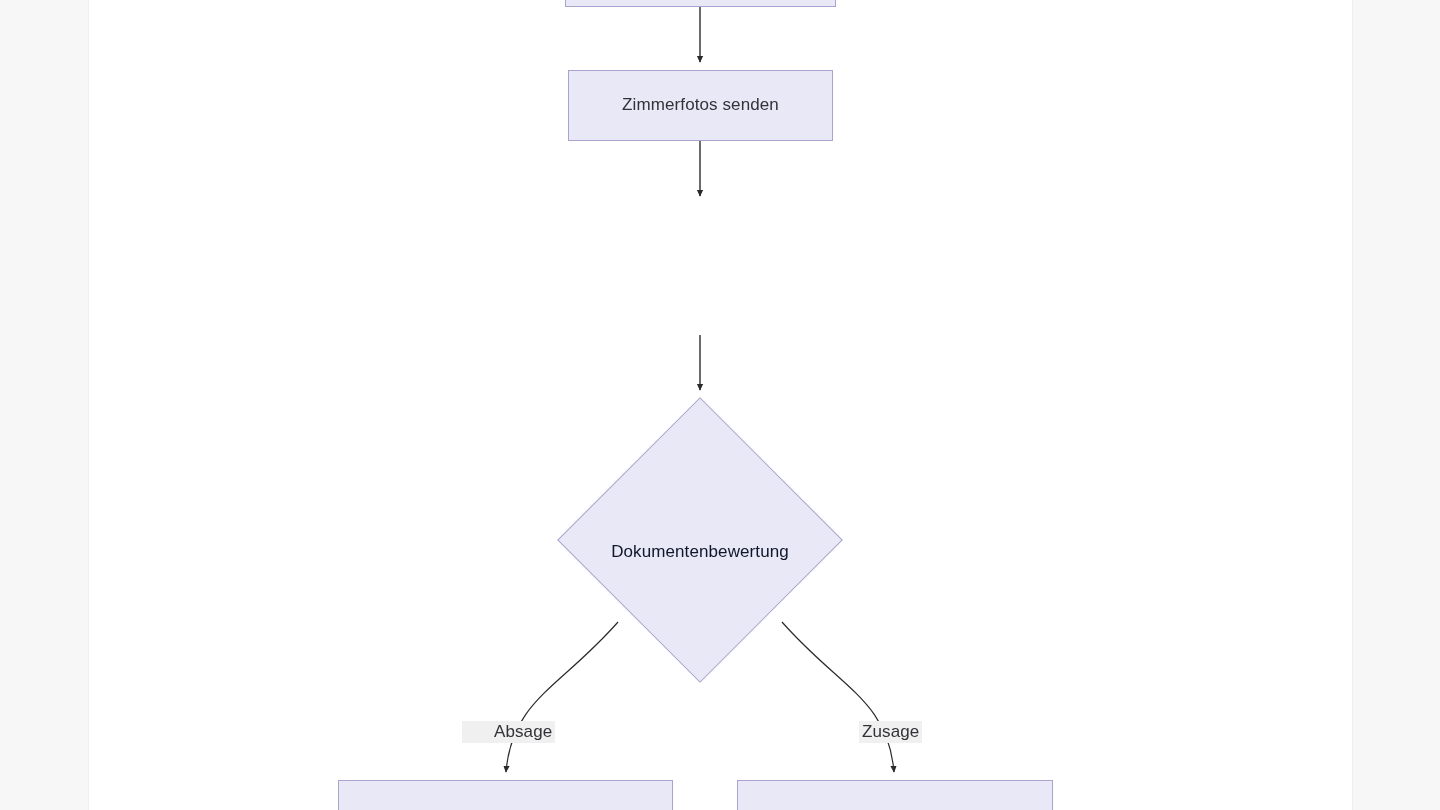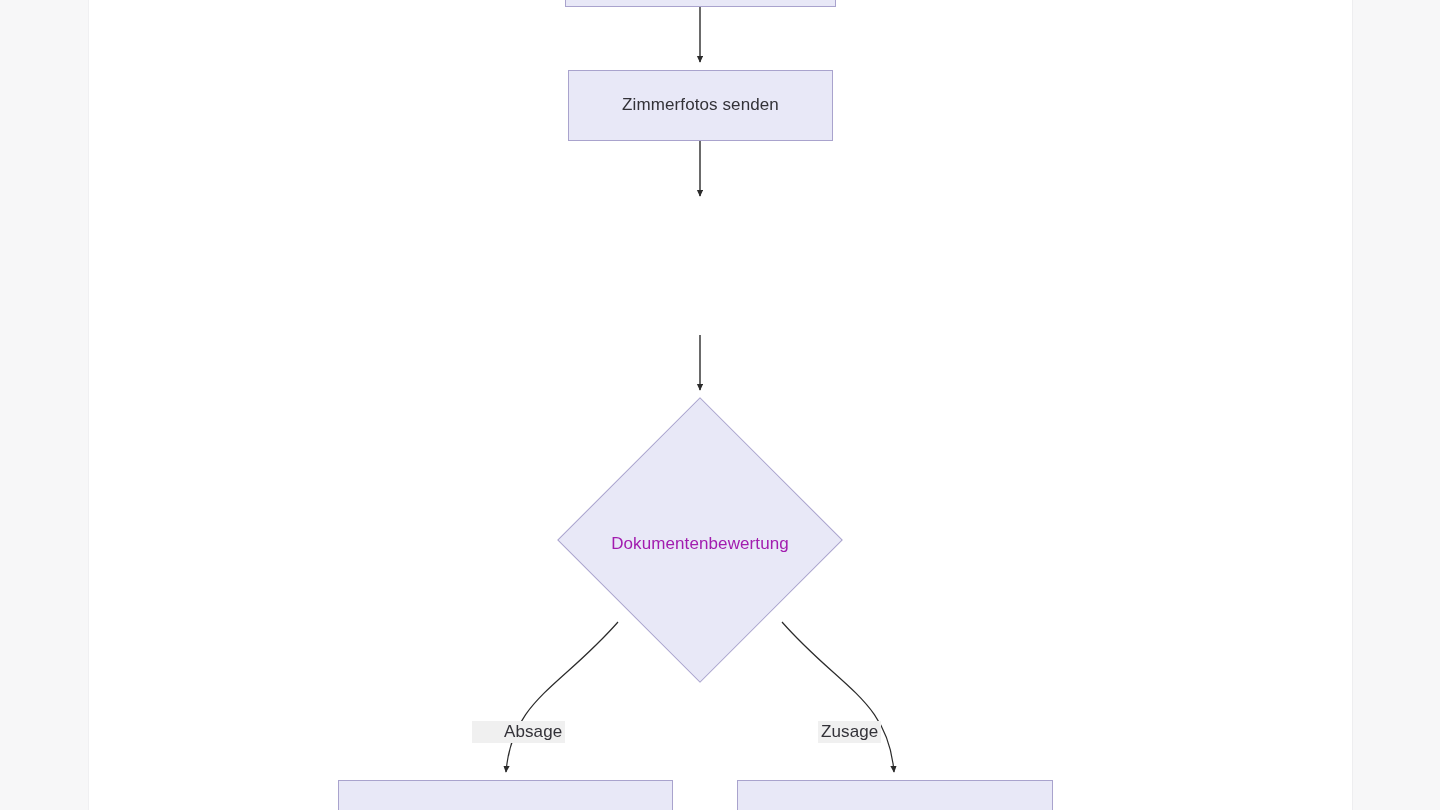--- a/index.html
+++ b/index.html
@@ -67,27 +67,27 @@
     margin-left: -101px;
     margin-top: -101px;
     background: #e8e8f7;
     border: 1px solid #a9a3cd;
     transform: rotate(45deg);
     box-sizing: border-box;
   }
   .diamond-label {
     position: absolute;
     left: 0;
-    top: 4px;
+    top: 12px;
     width: 286px;
     height: 286px;
     display: flex;
     align-items: center;
     justify-content: center;
-    color: #a21caf;
+    color: #0f172a;
     font-size: 17px;
     letter-spacing: 0.1px;
     white-space: nowrap;
   }
   .edge-label {
     position: absolute;
     background: #f0f0f0;
     color: #333238;
     font-size: 17px;
     letter-spacing: 0.1px;
@@ -137,25 +137,25 @@
   <div class="node" style="left:568px; top:70px; width:265px; height:71px;">
     <span>Zimmerfotos senden</span>
   </div>
 
 
   <div class="diamond-wrap" style="left:557px; top:397px;">
     <div class="diamond-shape"></div>
     <div class="diamond-label">Dokumentenbewertung</div>
   </div>
 
-  <div class="edge-label" style="left:472px; top:721px;padding-left:32px;">
+  <div class="edge-label" style="left:462px; top:721px;padding-left:32px;">
     <span>Absage</span>
   </div>
 
-  <div class="edge-label" style="left:818px; top:721px;">
+  <div class="edge-label" style="left:859px; top:721px;">
     <span>Zusage</span>
   </div>
 
   <div class="node" style="left:338px; top:780px; width:335px; height:71px;
               align-items:flex-start; padding-top:24px;">
     <span>Negative Rueckmeldung</span>
   </div>
 
   <div class="node" style="left:737px; top:780px; width:316px; height:71px;
               align-items:flex-start; padding-top:24px;">

